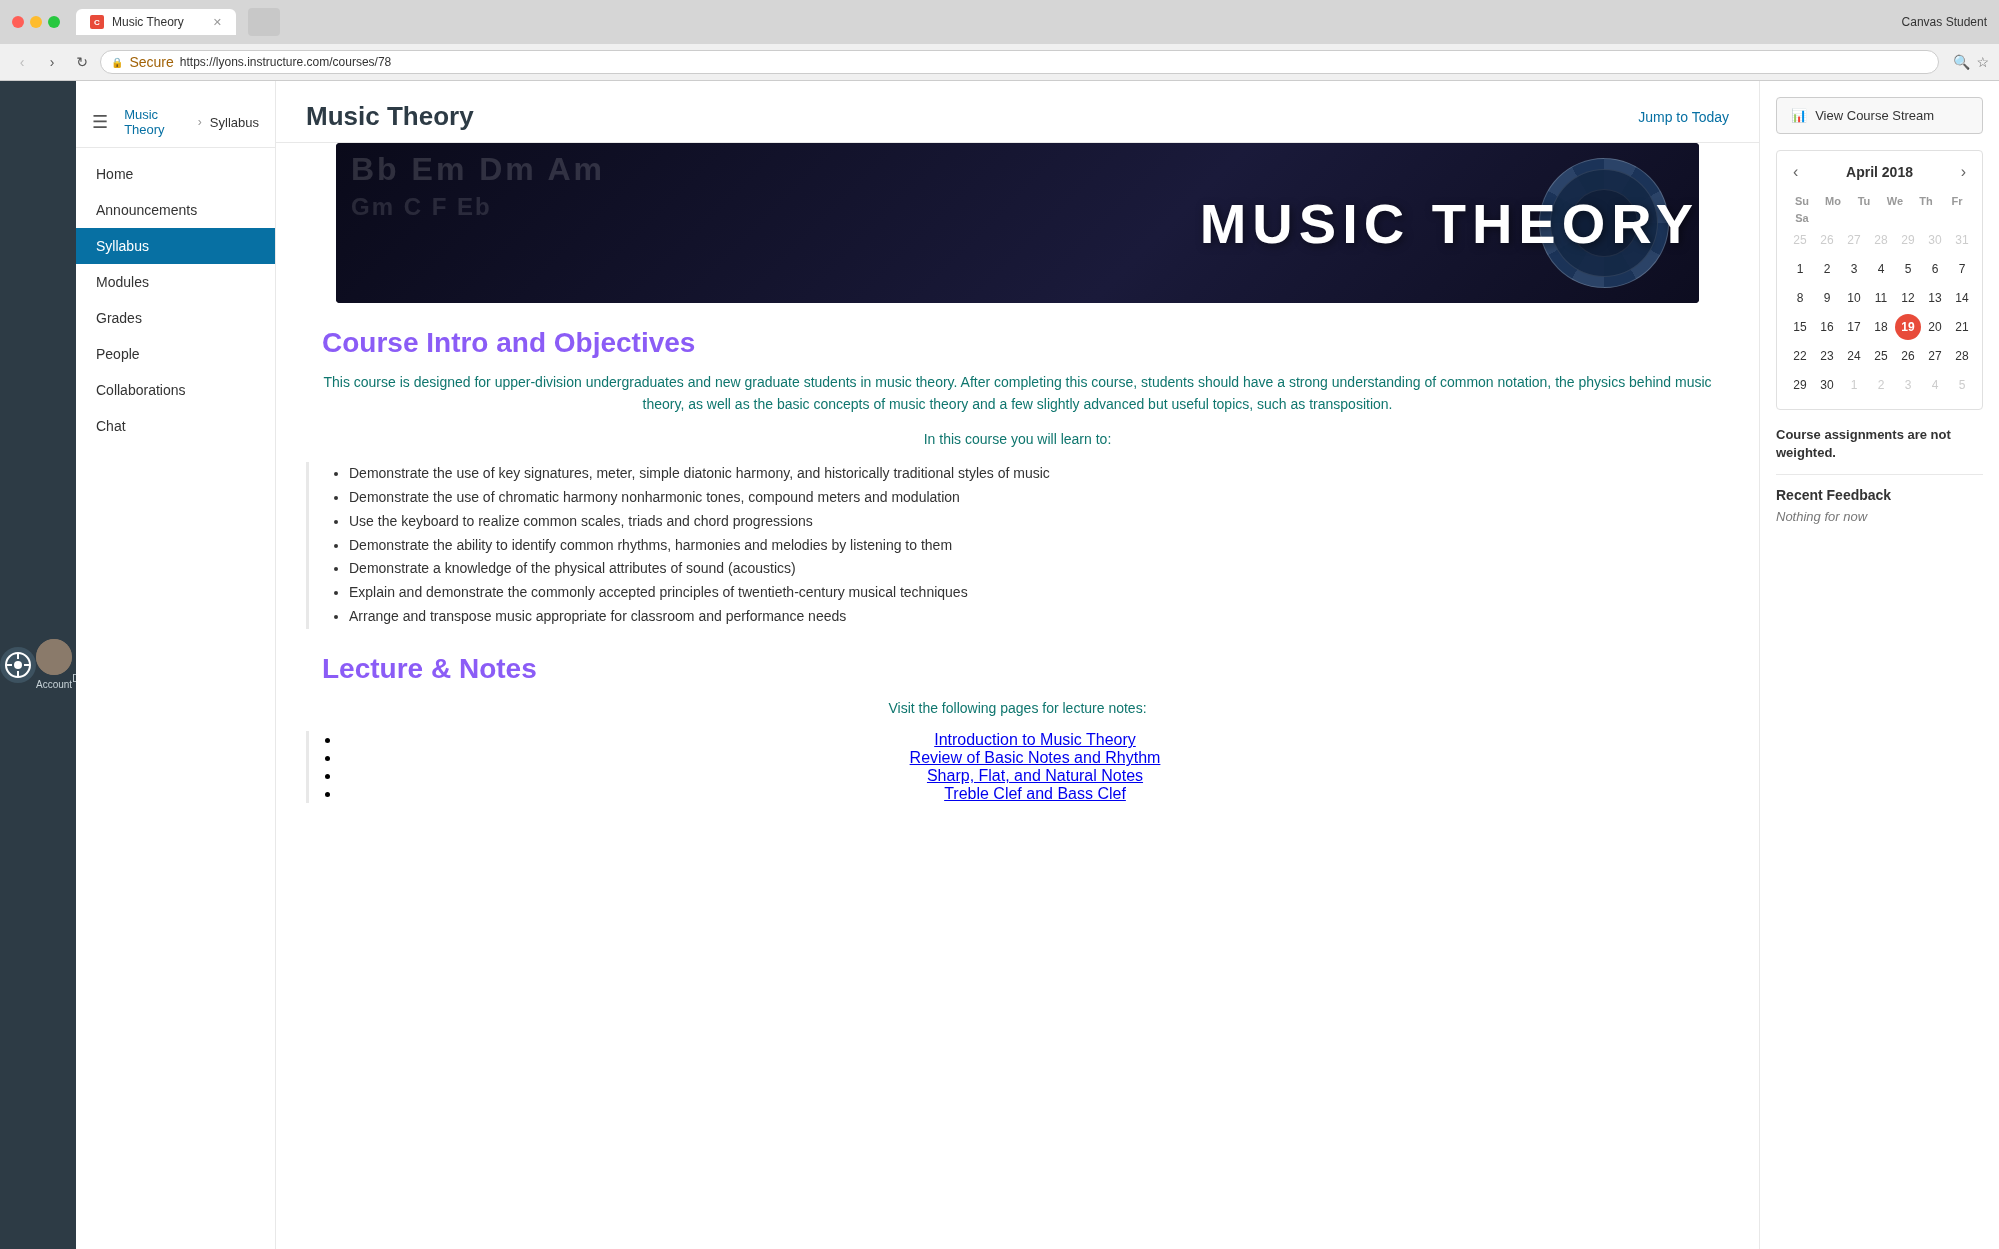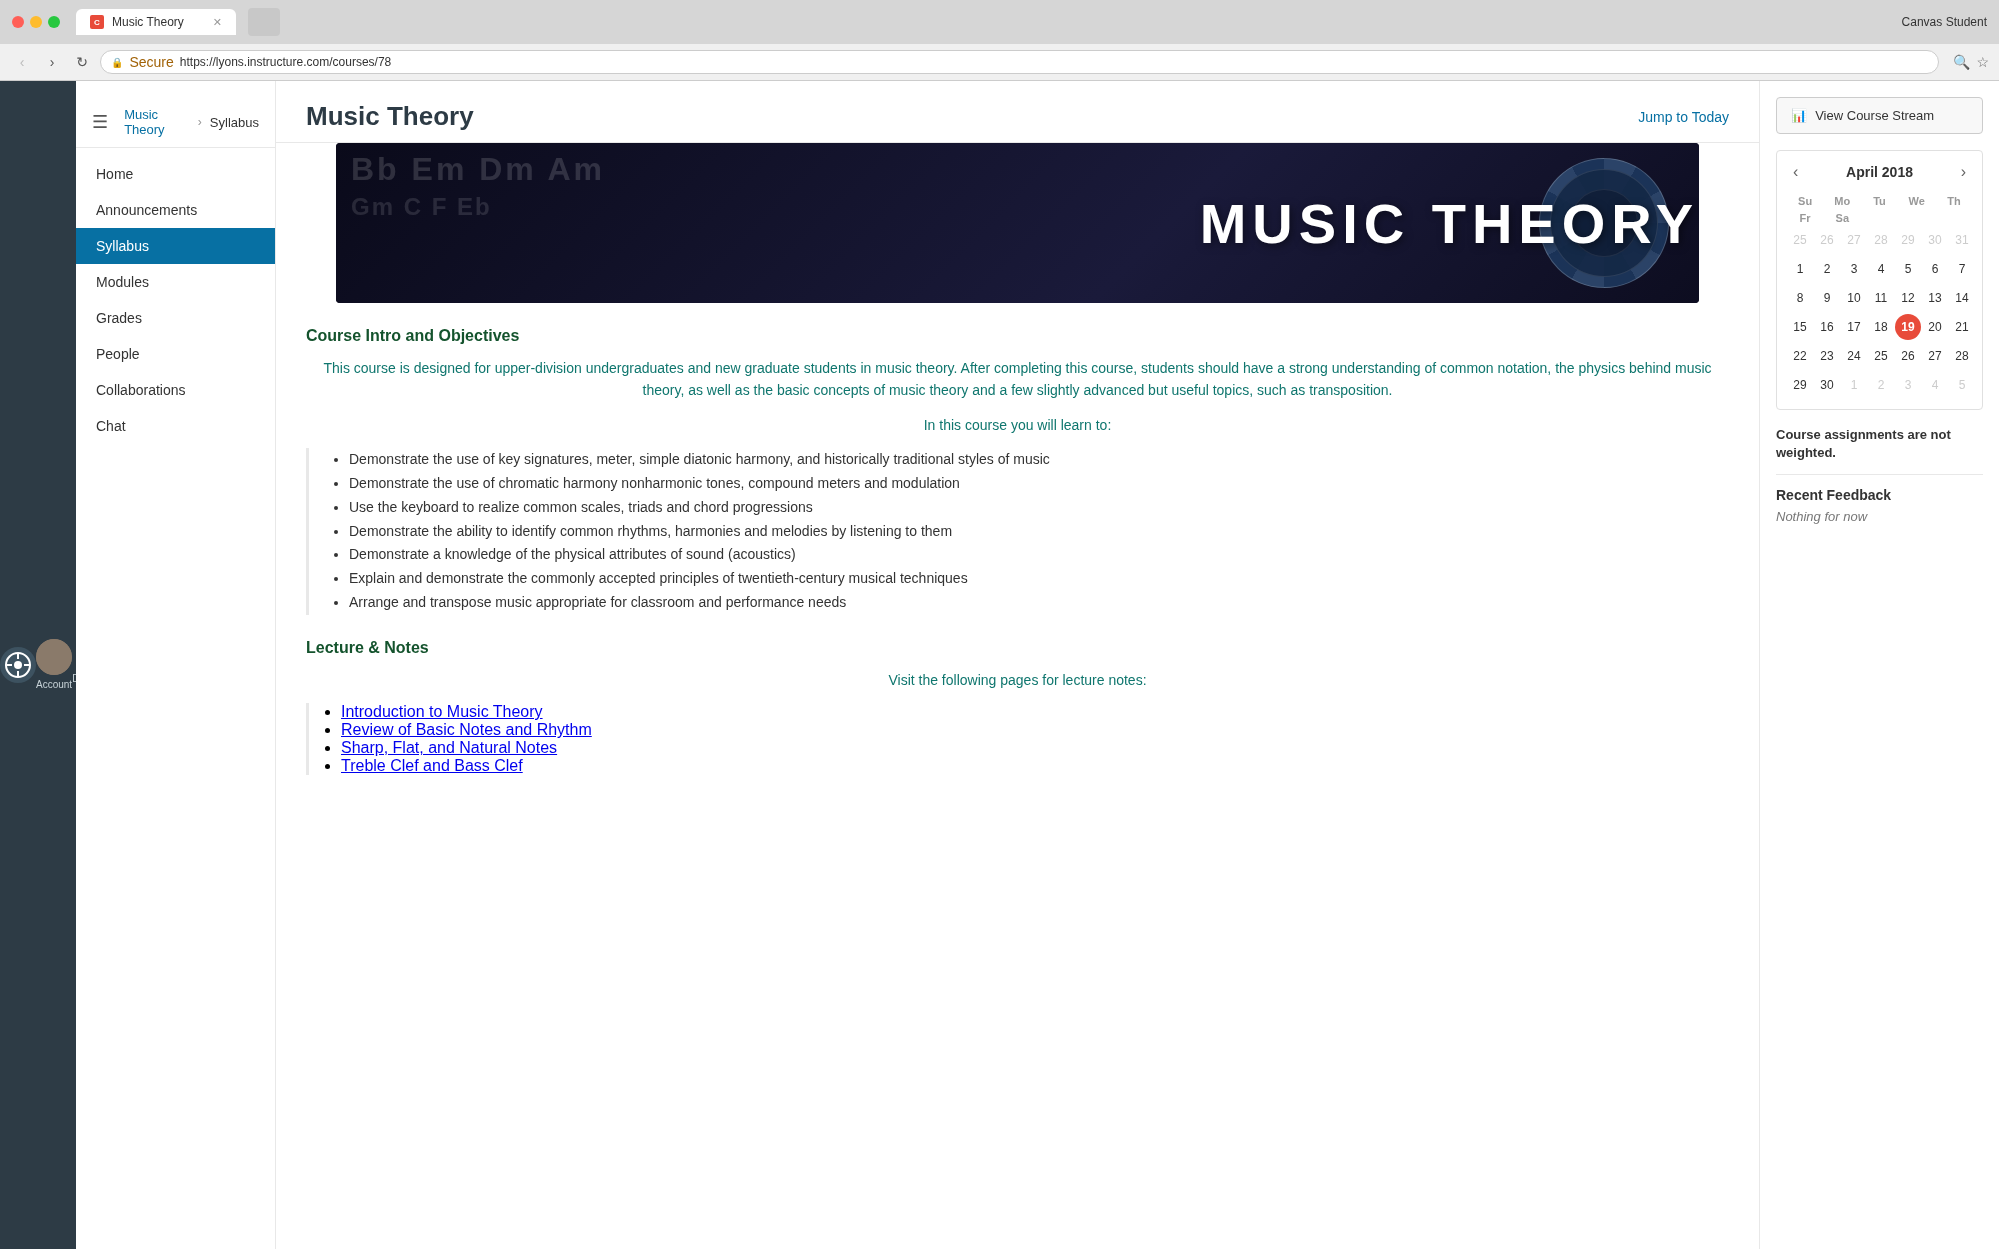--- a/index.html
+++ b/index.html
@@ -57,37 +57,37 @@
 
     .page-title { font-size: 26px; font-weight: 600; color: #2d3b45; }
     .jump-today { color: #0770a3; font-size: 14px; cursor: pointer; text-decoration: none; text-align: right; }
 
     
     .course-banner { margin: 0 30px 20px; border-radius: 4px; overflow: hidden; height: 160px; background: #1a1a2e; display: flex; align-items: center; justify-content: center; position: relative; }
     .banner-text { color: #fff; font-size: 52px; font-weight: 900; letter-spacing: 4px; text-transform: uppercase; z-index: 2; }
 
     
     .content-body { padding: 0 30px 30px; }
-    .section-title { font-size: 16px; font-weight: 600; color: #14532d; margin: 24px 0 12px; }
+    .section-title { font-size: 28px; font-weight: 600; color: #8b5cf6; margin: 24px 16px 12px; }
     .section-text { font-size: 14px; color: #0f766e; line-height: 1.6; margin-bottom: 12px; text-align: center; }
     .objectives-list { border-left: 3px solid #e8e8e8; padding-left: 20px; margin: 10px 0; }
     .objectives-list ul { list-style: disc; padding-left: 20px; }
     .objectives-list li { font-size: 14px; color: #333; line-height: 1.7; }
-    .lecture-links-section { border-left: 3px solid #e8e8e8; padding-left: 32px; margin: 10px 0; }
+    .lecture-links-section { border-left: 3px solid #e8e8e8; padding-left: 32px; margin: 10px 0; text-align: center; }
 
     
     .right-sidebar { width: 240px; padding: 16px; background: #fff; border-left: 1px solid #e8e8e8; flex-shrink: 0; overflow-y: auto; }
     .view-stream-btn { display: flex; align-items: center; gap: 8px; border: 1px solid #ccc; border-radius: 4px; padding: 10px 14px; font-size: 13px; color: #333; cursor: pointer; margin-bottom: 16px; background: #f8f8f8; }
 
     
     .calendar { border: 1px solid #e0e0e0; border-radius: 4px; padding: 10px; margin-bottom: 16px; }
     .calendar-header { display: flex; align-items: center; justify-content: space-between; margin-bottom: 10px; }
     .cal-month { font-size: 14px; font-weight: 600; color: #333; }
     .cal-nav { background: none; border: none; cursor: pointer; color: #666; font-size: 16px; padding: 2px 6px; }
-    .cal-grid { display: grid; grid-template-columns: repeat(5, 1fr); gap: 1px; }
+    .cal-grid { display: grid; grid-template-columns: repeat(6, 1fr); gap: 1px; }
     .cal-day-header { font-size: 11px; color: #999; text-align: center; padding: 2px 0; font-weight: 600; }
     .cal-day { font-size: 12px; color: #333; text-align: center; padding: 4px 2px; cursor: pointer; border-radius: 50%; width: 26px; height: 26px; display: flex; align-items: center; justify-content: center; margin: 1px auto; }
     .cal-day.other-month { color: #ccc; }
     .cal-day.today { background: #e84b3a; color: #fff; border-radius: 50%; font-weight: 600; }
 
     .assignments-note { font-size: 13px; font-weight: 600; color: #333; margin-bottom: 12px; line-height: 1.4; }
     .recent-feedback-title { font-size: 14px; font-weight: 600; color: #333; margin-bottom: 6px; border-top: 1px solid #e8e8e8; padding-top: 12px; }
     .recent-feedback-empty { font-size: 13px; color: #777; font-style: italic; }
 
     

